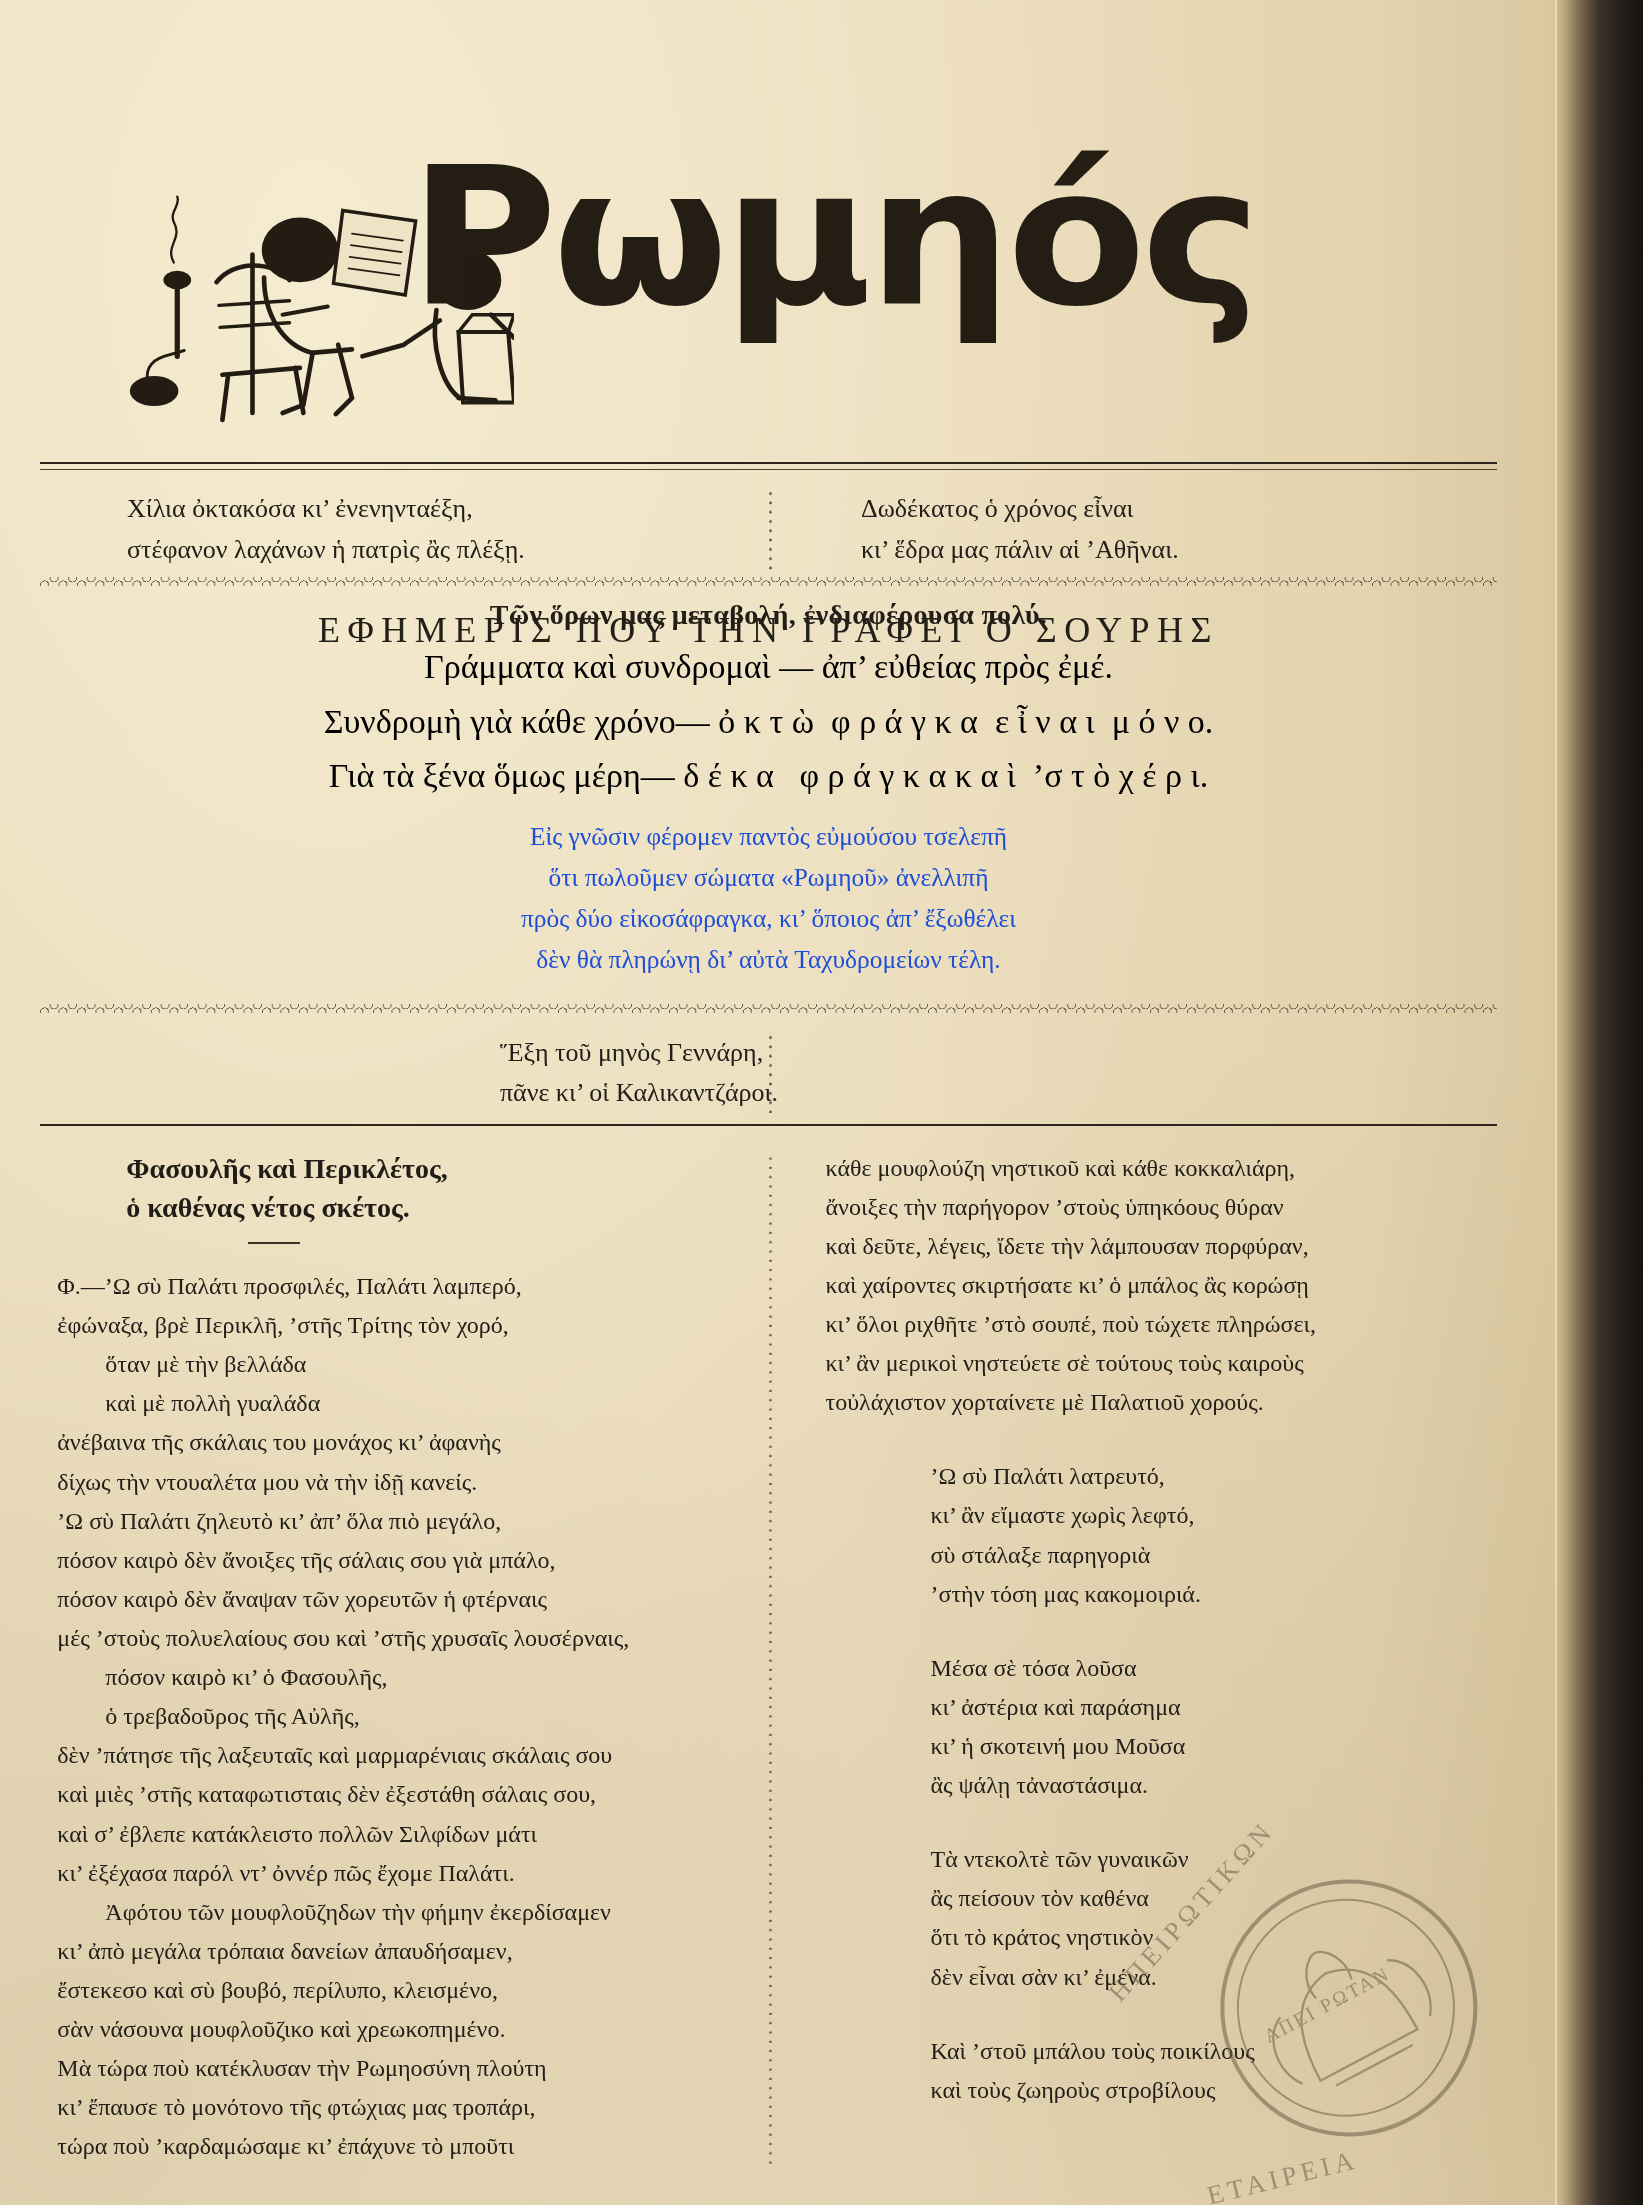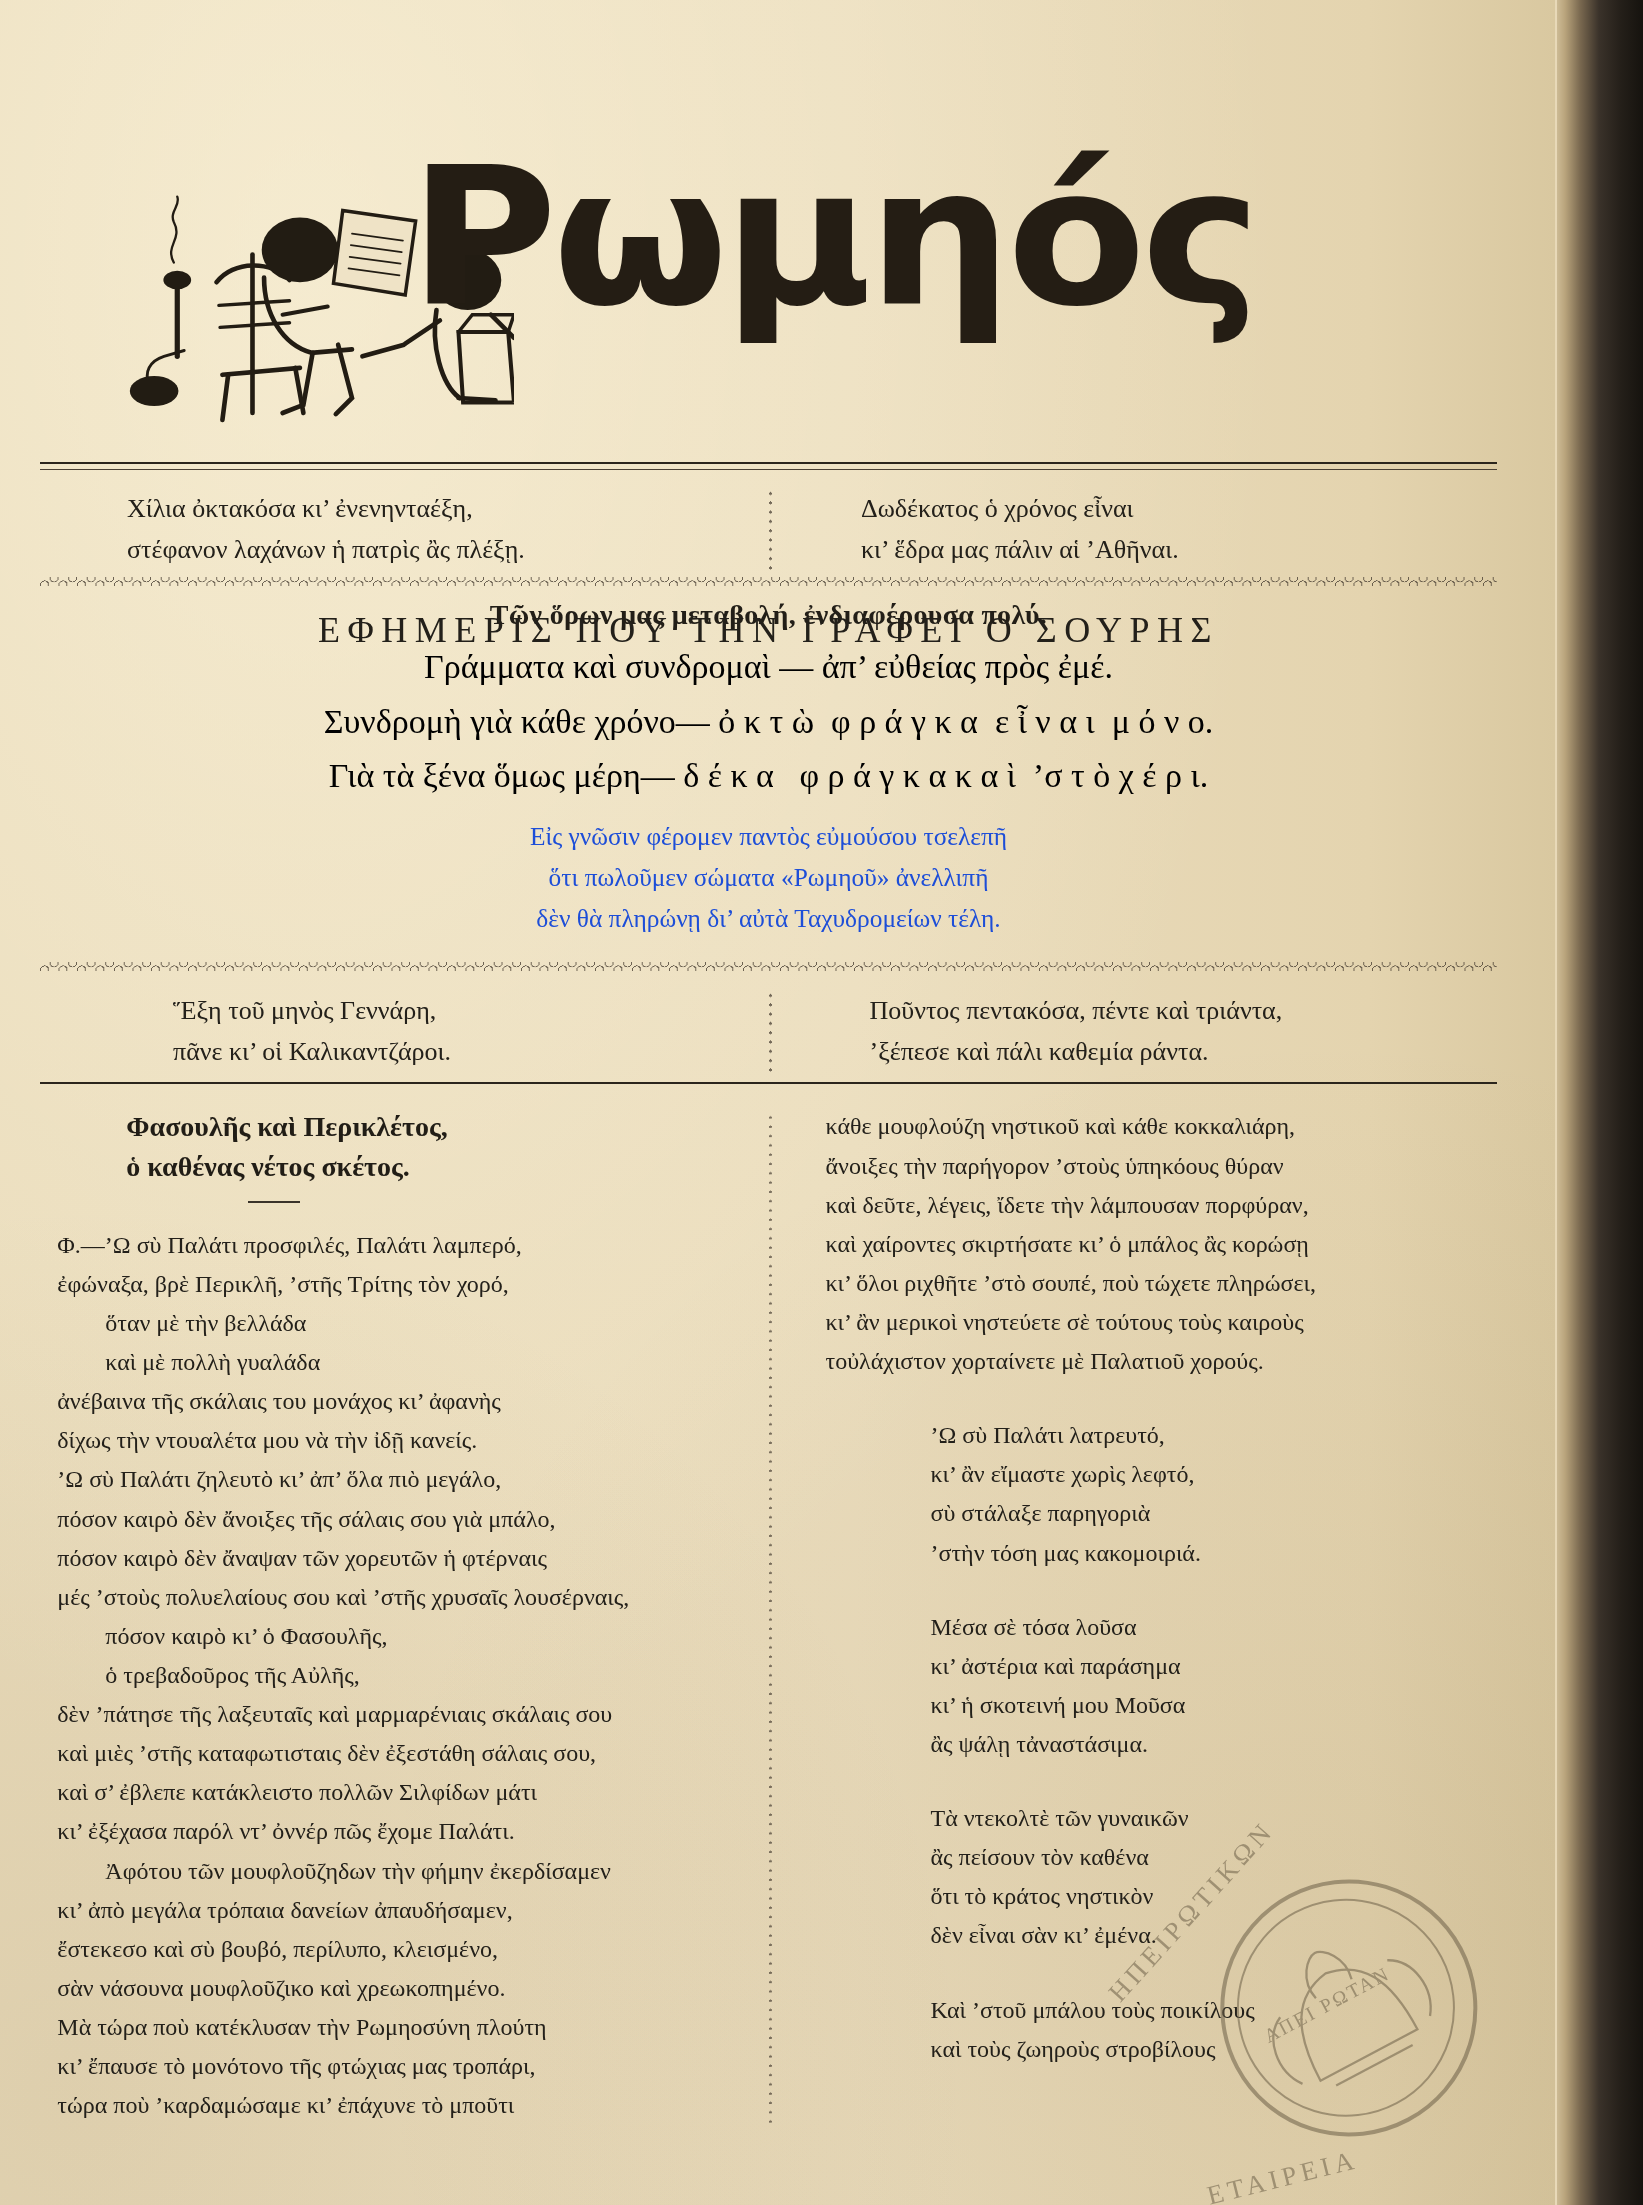--- a/index.html
+++ b/index.html
@@ -346,34 +346,31 @@
     <div class="center-block">
       <div class="terms-title">Τῶν ὅρων μας μεταβολή, ἐνδιαφέρουσα πολύ.</div>
       <div class="terms-line">Γράμματα καὶ συνδρομαὶ — ἀπ’ εὐθείας πρὸς ἐμέ.</div>
       <div class="terms-line">Συνδρομὴ γιὰ κάθε χρόνο— ὀ κ τ ὼ  φ ρ ά γ κ α  ε ἶ ν α ι  μ ό ν ο.</div>
       <div class="terms-line">Γιὰ τὰ ξένα ὅμως μέρη— δ έ κ α   φ ρ ά γ κ α κ α ὶ  ’σ τ ὸ χ έ ρ ι.</div>
     </div>
 
     <div class="center-block notice">
       <div>Εἰς γνῶσιν φέρομεν παντὸς εὐμούσου τσελεπῆ</div>
       <div>ὅτι πωλοῦμεν σώματα «Ρωμηοῦ» ἀνελλιπῆ</div>
+      <div>πρὸς δύο εἰκοσάφραγκα, κι’ ὅποιος ἀπ’ ἔξωθέλει</div>
       <div>δὲν θὰ πληρώνῃ δι’ αὐτὰ Ταχυδρομείων τέλη.</div>
     </div>
 
     <div class="rule-wave" style="margin-top:23px"></div>
 
     <div class="banner-row">
       <div class="vdivider"></div>
       <div class="banner-col left" style="padding-left:133px">
         <div>Ἕξη τοῦ μηνὸς Γεννάρη,</div>
         <div>πᾶνε κι’ οἱ Καλικαντζάροι.</div>
-      </div>
-      <div class="banner-col right" style="padding-left:69px">
-        <div>Ποῦντος πεντακόσα, πέντε καὶ τριάντα,</div>
-        <div>’ξέπεσε καὶ πάλι καθεμία ράντα.</div>
       </div>
     </div>
 
     <hr class="rule-thick" style="margin-top:10.4px">
 
     <div class="body-cols">
       <div class="col-divider"></div>
 
       <div class="col left">
         <div class="poem-title">Φασουλῆς καὶ Περικλέτος,</div>

